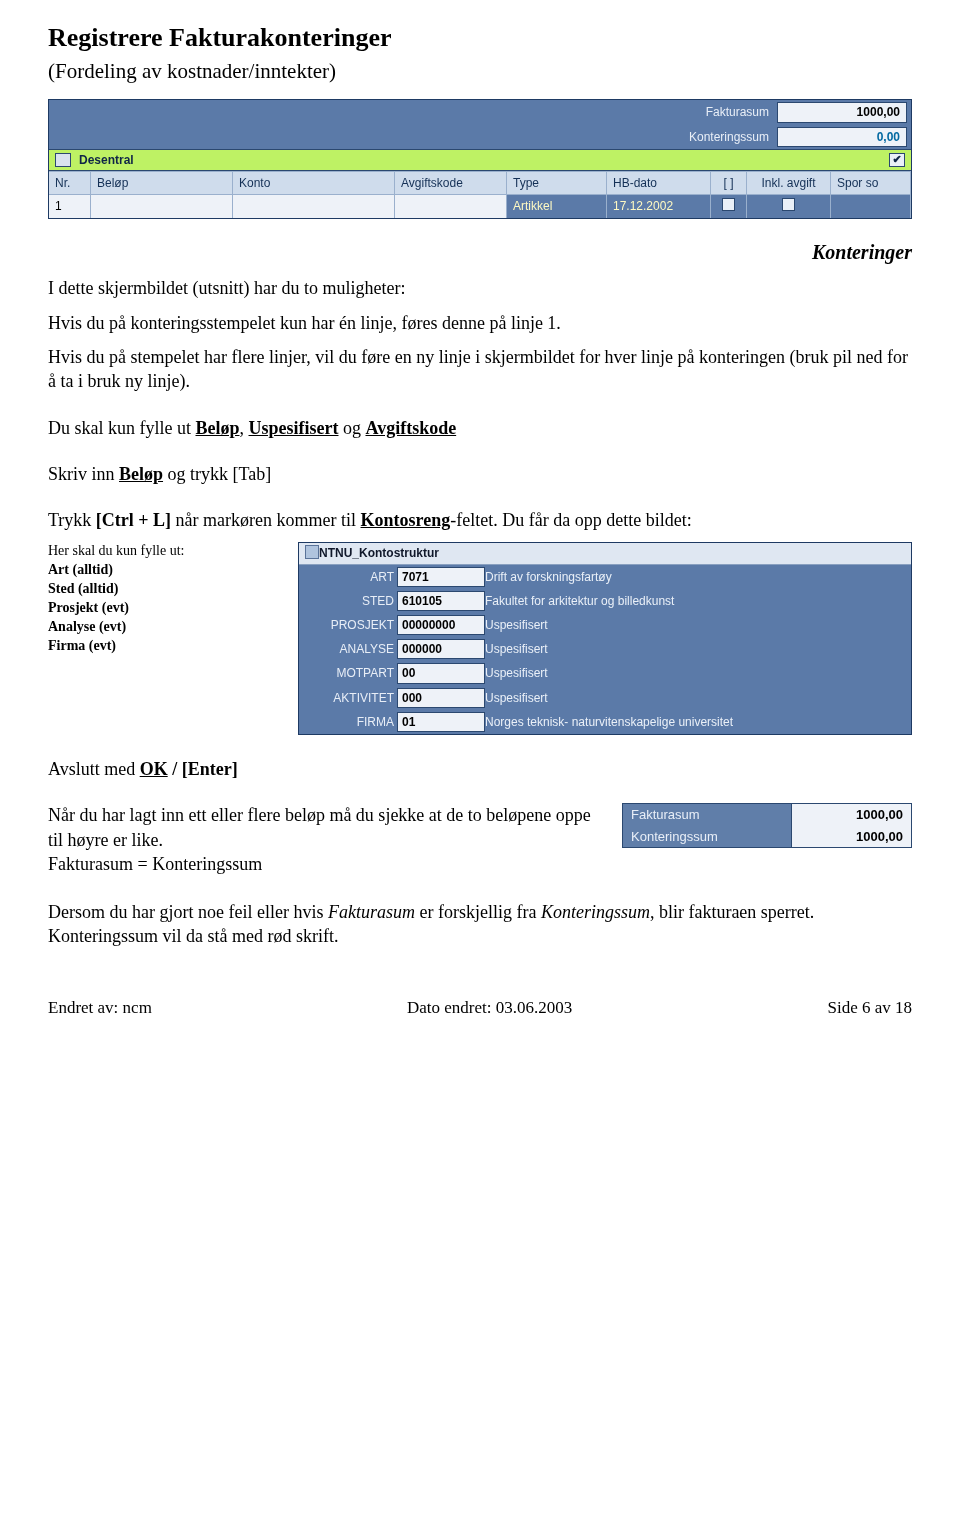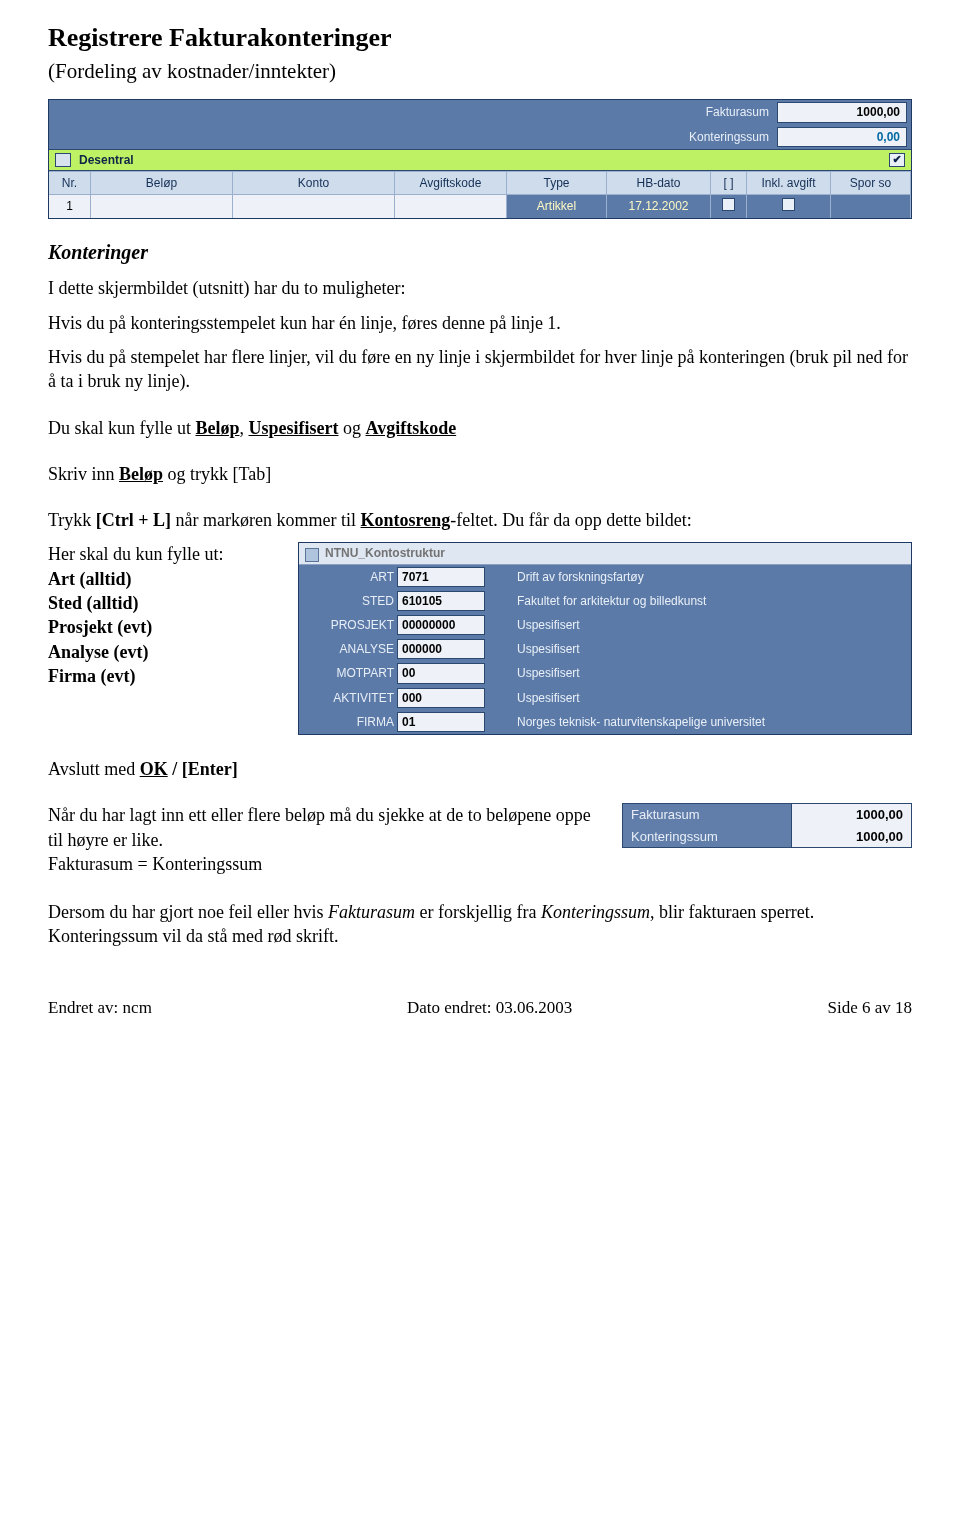--- a/index.html
+++ b/index.html
@@ -7,21 +7,21 @@
     font-family: "Times New Roman", serif;
     font-size: 18px;
     color: #000;
     background: #fff;
     width: 960px;
     padding: 20px 48px;
     line-height: 1.35;
   }
   h1 { font-size: 26px; font-weight: bold; margin-bottom: 2px; }
   .sub { font-size: 21px; margin-bottom: 14px; }
-  .italic { font-style: italic; }
+  .italic { font-style: italic; text-align: right; }
   .bold-u { font-weight: bold; text-decoration: underline; }
   .bold { font-weight: bold; }
   p { margin-bottom: 10px; }
   .section-gap { margin-top: 22px; }
 
   
   .shot1 {
     font-family: Tahoma, Verdana, Arial, sans-serif;
     font-size: 12px;
     color: #fff;
@@ -44,49 +44,49 @@
   .sumrow .red { color: #0369a1; }
   .groupbar {
     display: flex; align-items: center; gap: 8px;
     background: #bef264; border-top: 1px solid #2b4870; border-bottom: 1px solid #2b4870;
     padding: 2px 6px; color: #0f2547; font-weight: bold;
   }
   .groupbar .gicon { width: 16px; height: 14px; background: #d9e2ef; border: 1px solid #2b4870; }
   .groupbar .endcheck { margin-left: auto; width: 16px; height: 14px; background: #eaf0f8; border: 1px solid #2b4870; display: flex; align-items: center; justify-content: center; color: #0f2547; font-size: 11px; }
   .thead, .trow { display: flex; border-top: 1px solid #9ab0cd; }
   .thead .th, .trow .td {
-    border-right: 1px solid #9ab0cd; padding: 3px 6px; font-size: 12px; text-align: center;
+    border-right: 1px solid #9ab0cd; padding: 3px 6px; font-size: 12px;
   }
   .thead .th { background: #cfdcec; color: #143056; }
   .trow .td { background: #5b7aa8; color: #fef9c3; }
   .trow .td.input { background: #eef2f8; color: #000; }
   .w-nr { width: 42px; } .w-belop { width: 142px; } .w-konto { width: 162px; }
   .w-avg { width: 112px; } .w-type { width: 100px; } .w-hb { width: 104px; }
   .w-brk { width: 36px; text-align: center; } .w-inkl { width: 84px; text-align: center; }
   .w-spor { flex: 1; }
   .chkbox { display: inline-block; width: 13px; height: 13px; background: #eaf0f8; border: 1px solid #2b4870; }
 
   
   .shot2wrap { display: flex; gap: 20px; align-items: flex-start; margin-bottom: 20px; }
-  .leftnote { flex: 0 0 230px; font-size: 18px; }
+  .leftnote { flex: 0 0 230px; font-size: 14px; }
   .leftnote .b { font-weight: bold; }
   .shot2 {
     flex: 1; font-family: Tahoma, Verdana, Arial, sans-serif; font-size: 12px;
     background: #5b7aa8; border: 1px solid #1e3a63; color: #fff;
   }
   .shot2 .titlebar2 {
-    display: flex; align-items: flex-end; gap: 6px;
-    background: #dfe7f2; color: #737373; padding: 2px 6px; font-weight: bold;
+    display: flex; align-items: flex-start; 
+    background: #dfe7f2; color: #0f172a; padding: 2px 6px; font-weight: bold;
     border-bottom: 1px solid #89a0c0;
   }
   .shot2 .titlebar2 .icon { width: 14px; height: 14px; background: #b0c4de; border: 1px solid #5a7399; }
   .formrow { display: flex; align-items: center; padding: 2px 6px; }
   .formrow .flbl { width: 92px; text-align: right; color: #e8eef7; padding-right: 3px; }
   .formrow .fval { width: 88px; background: #eef2f8; color: #000; border: 1px solid #2b4870; padding: 1px 4px; font-weight: bold; }
-  .formrow .fdesc { color: #eaf0f8; flex: 1; margin-left: 32px; }
+  .formrow .fdesc { color: #eaf0f8; flex: 1; }
 
   
   .shot3wrap { display: flex; gap: 24px; align-items: flex-start; margin-bottom: 24px; }
   .shot3wrap .txt { flex: 1; font-size: 18px; }
   .shot3 {
     flex: 0 0 290px; font-family: Tahoma, Verdana, Arial, sans-serif; font-size: 13px;
     background: #607ea9; border: 1px solid #2b4870; color: #fff;
   }
   .shot3 .r { display: flex; }
   .shot3 .r .l { flex: 1; padding: 2px 8px; color: #e8eef7; }

